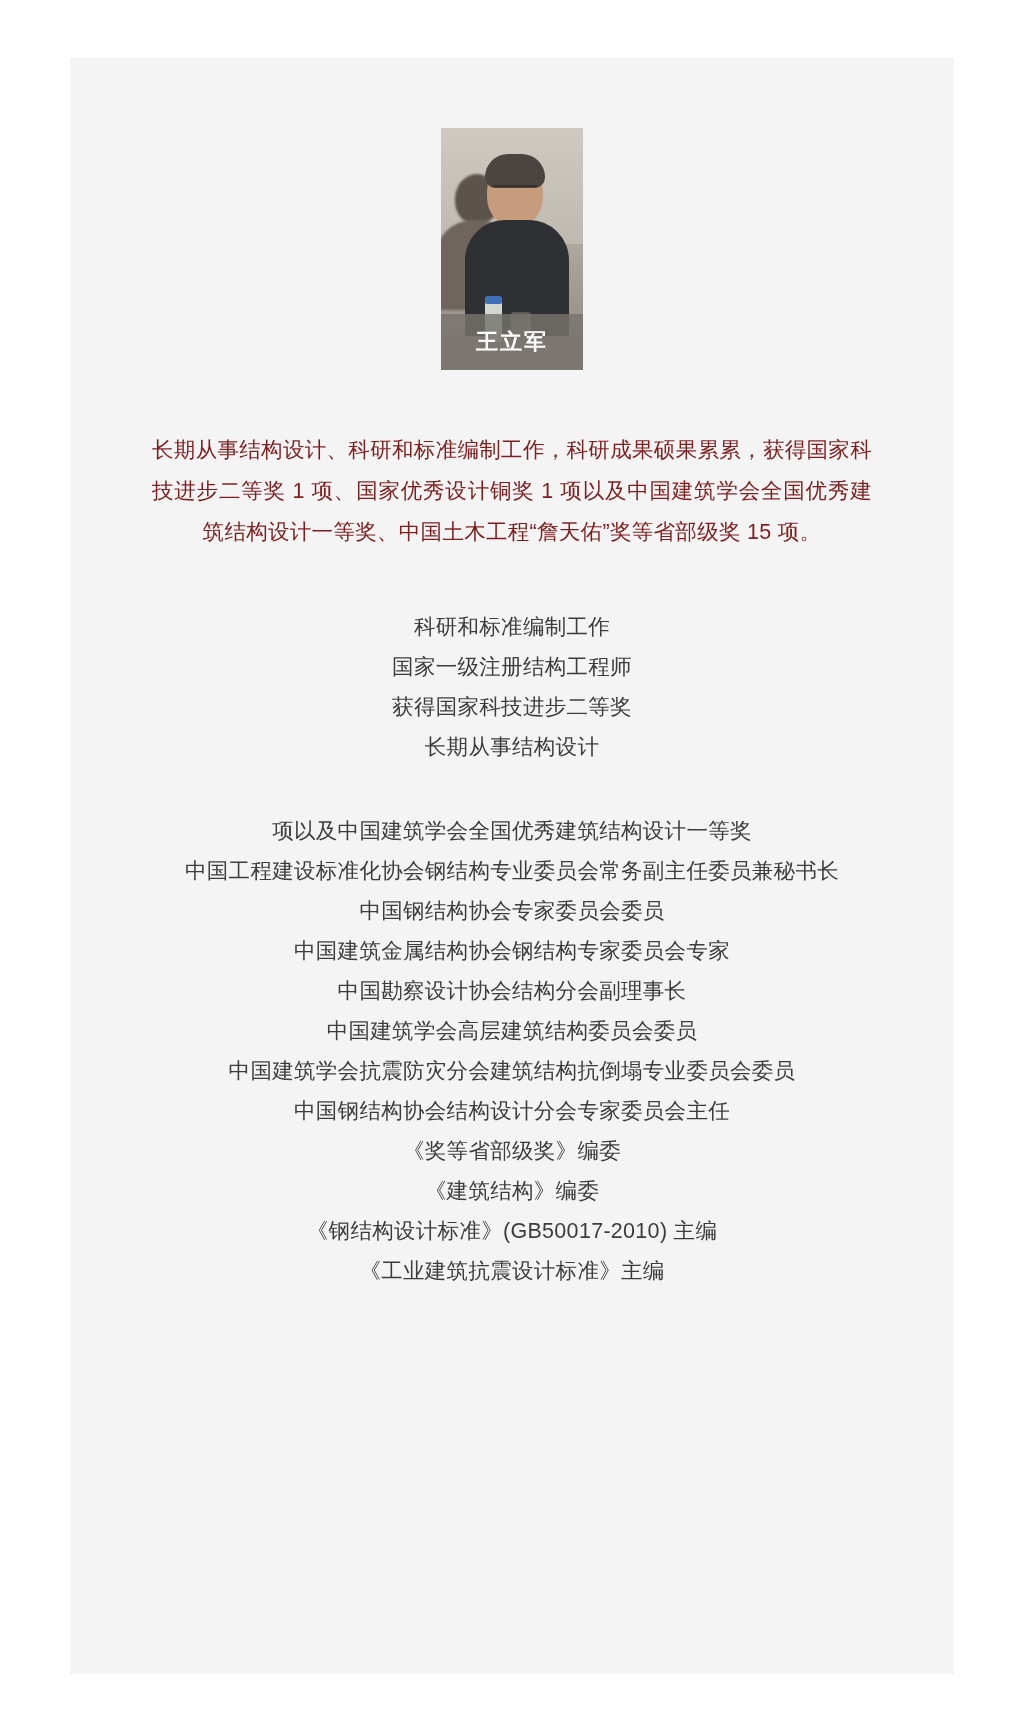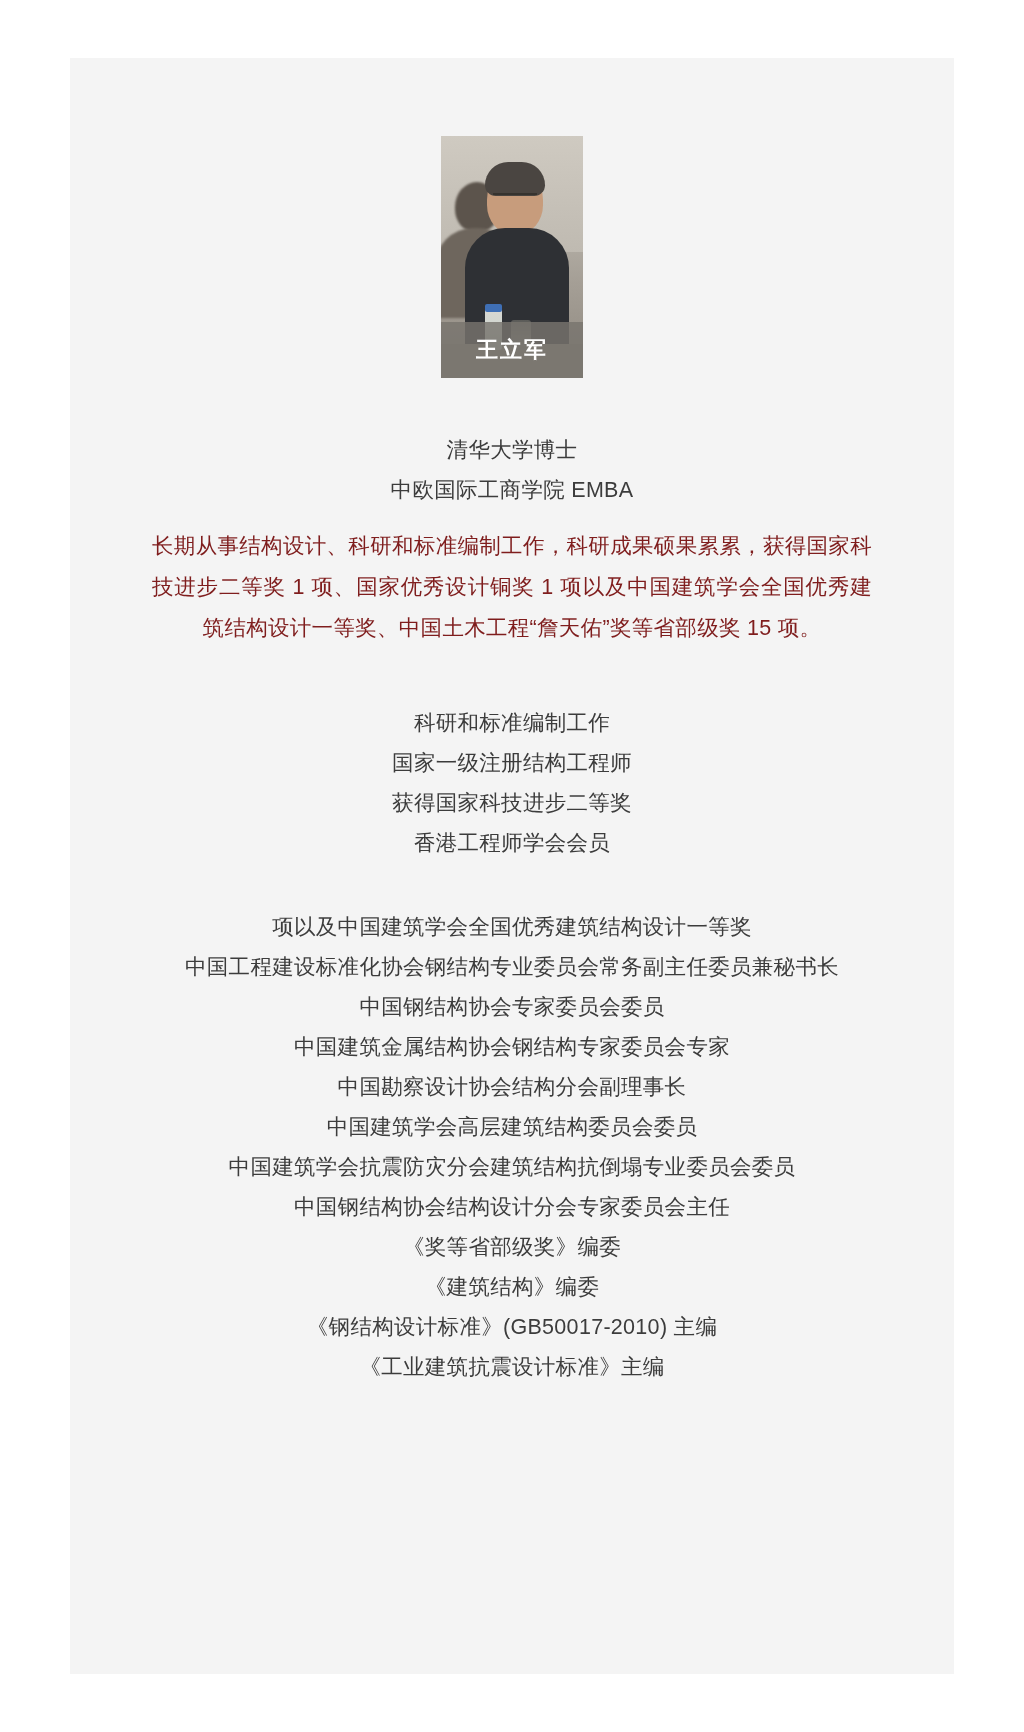--- a/index.html
+++ b/index.html
@@ -26,21 +26,21 @@
     left: 70px;
     top: 58px;
     width: 884px;
     height: 1616px;
     background: #f4f4f4;
     box-sizing: border-box;
     padding-top: 70px;
   }
   .portrait-wrap {
     width: 142px;
-    margin: 8px auto;
+    margin: 0 auto;
   }
   .portrait {
     position: relative;
     width: 142px;
     height: 242px;
     overflow: hidden;
     background: #6d6a64;
   }
   
   .photo-bg {
@@ -188,34 +188,30 @@
         <div class="photo-bottle-cap"></div>
         <div class="photo-cup"></div>
         <div class="name-bar">
           <span>王立军</span>
         </div>
       </div>
     </div>
 
     <div class="body-text">
 
-      <div class="block">
-        <div class="line">清华大学博士</div>
-        <div class="line">中欧国际工商学院 EMBA</div>
-      </div>
 
       <div class="para">长期从事结构设计、科研和标准编制工作，科研成果硕果累累，获得国家科技进步二等奖 1 项、国家优秀设计铜奖 1 项以及中国建筑学会全国优秀建筑结构设计一等奖、中国土木工程“詹天佑”奖等省部级奖 15 项。</div>
 
       <div class="gap-md"></div>
 
       <div class="block">
         <div class="line">科研和标准编制工作</div>
         <div class="line">国家一级注册结构工程师</div>
         <div class="line">获得国家科技进步二等奖</div>
-        <div class="line">香港工程师学会会员</div>
+        <div class="line">长期从事结构设计</div>
       </div>
 
       <div class="gap-lg"></div>
 
       <div class="block">
         <div class="line">项以及中国建筑学会全国优秀建筑结构设计一等奖</div>
         <div class="line">中国工程建设标准化协会钢结构专业委员会常务副主任委员兼秘书长</div>
         <div class="line">中国钢结构协会专家委员会委员</div>
         <div class="line">中国建筑金属结构协会钢结构专家委员会专家</div>
         <div class="line">中国勘察设计协会结构分会副理事长</div>

